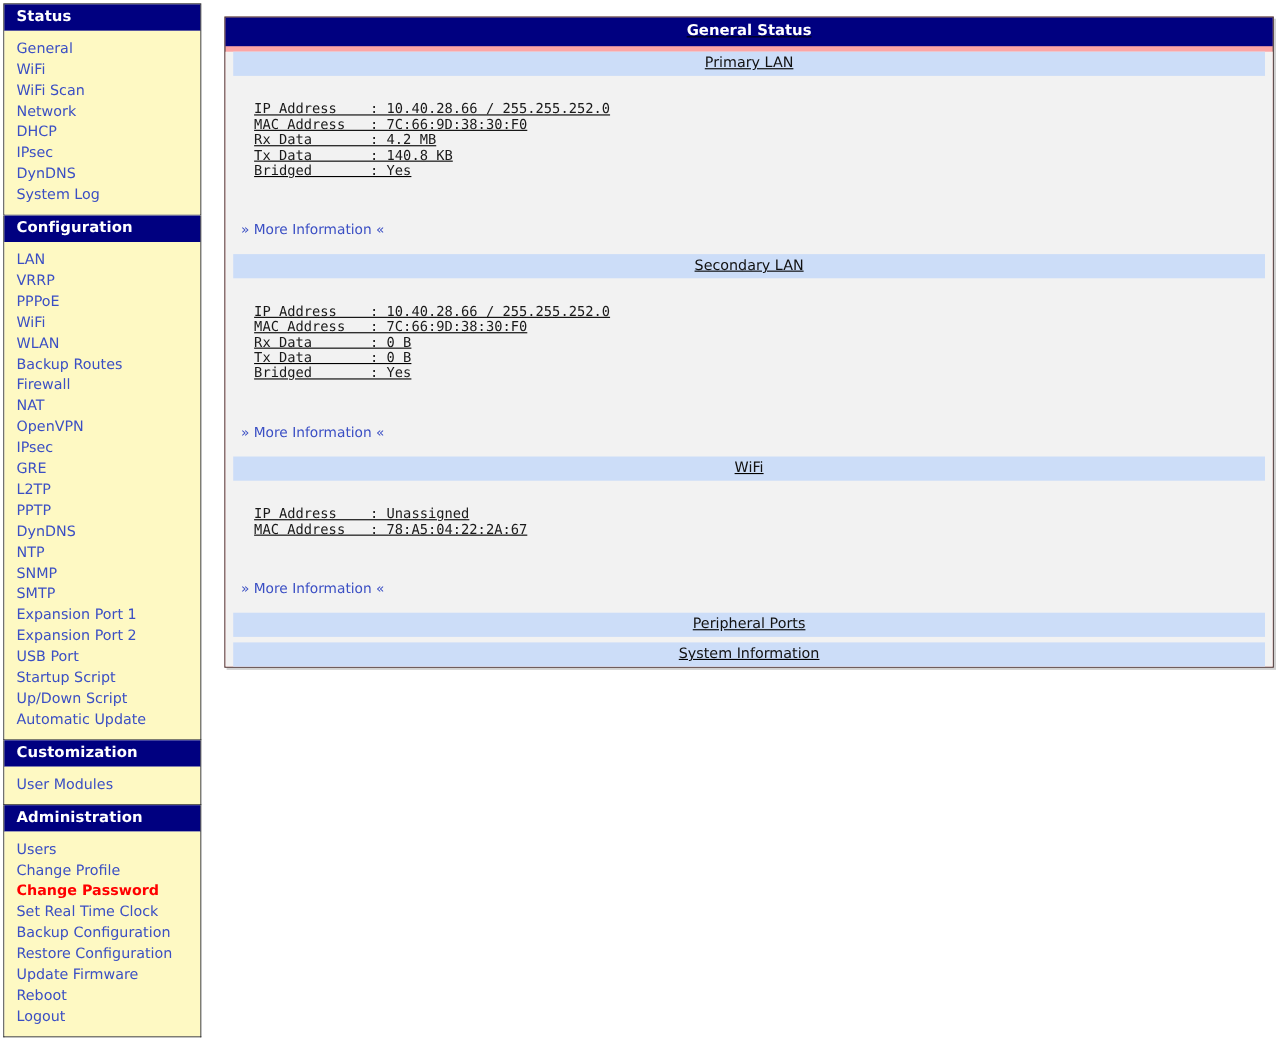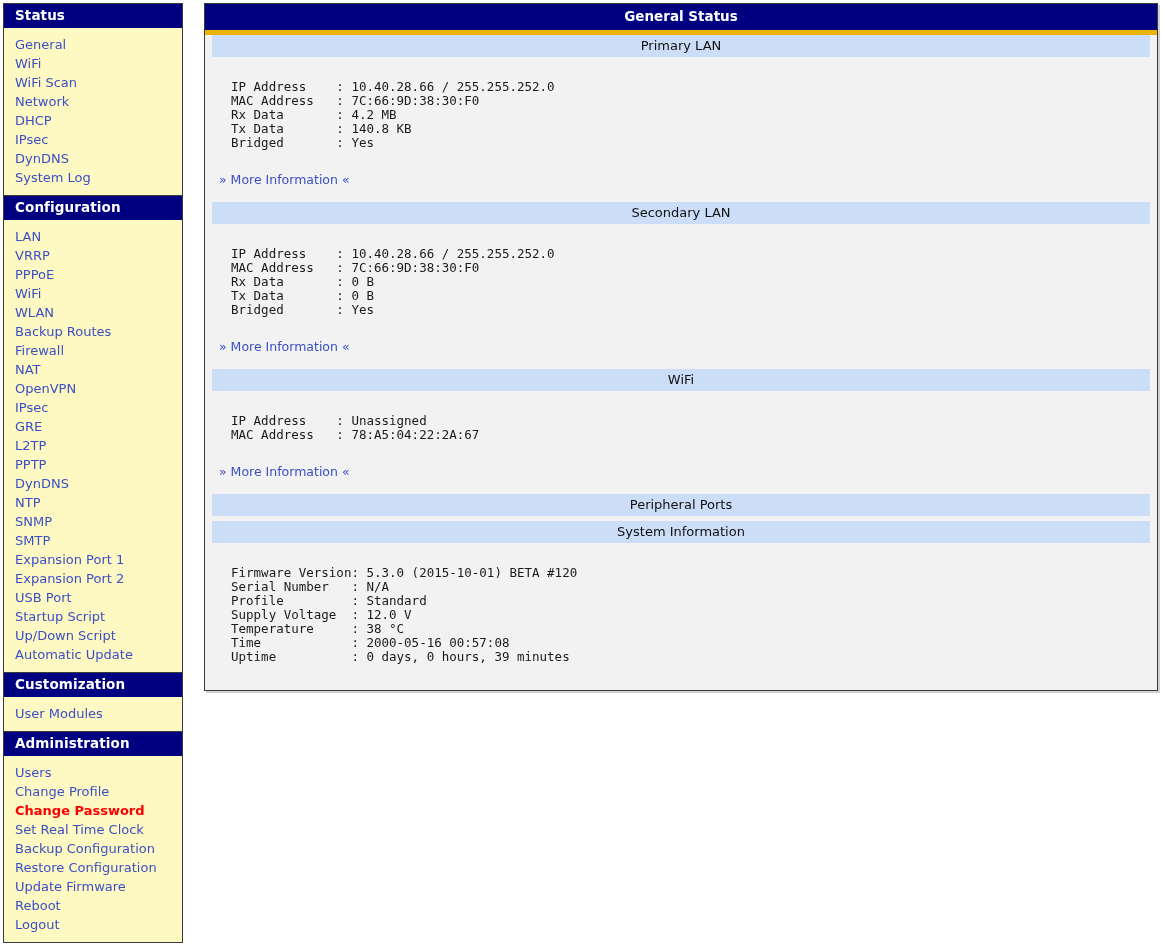--- a/index.html
+++ b/index.html
@@ -63,25 +63,26 @@
   }
   .side-item.active {
     color: #ff0000;
     font-weight: bold;
   }
 
   
   #main {
     position: absolute;
     left: 204px;
-    top: 3px;
+    top: 15px;
     width: 952px;
     border: 1px solid #3a3a3a;
-    background: #eab308;
+    background: #fca5a5;
     box-shadow: 2px 2px 0 0 rgba(0,0,0,0.18);
+    text-decoration: underline;
   }
   #main-title {
     background: #000080;
     color: #ffffff;
     font-weight: bold;
     font-size: 13.5px;
     text-align: center;
     padding: 5px 0 6px 0;
     line-height: 15px;
   }
@@ -103,21 +104,21 @@
     padding: 11px 0 10px 14px;
     font-family: "DejaVu Sans Mono", "Liberation Mono", monospace;
     font-size: 12.5px;
     line-height: 14px;
     color: #1a1a1a;
     white-space: pre;
   }
   .sec-body .rows { margin: 12px; }
   .more-link {
     display: inline-block;
-    margin-top: 11px;
+    margin-top: 28px;
     color: #3b4fc4;
     font-family: "DejaVu Sans", "Liberation Sans", sans-serif;
     font-size: 12.5px;
     text-decoration: none;
     cursor: pointer;
   }
   .sec-spacer { height: 4px; }
 </style>
 </head>
 <body>
@@ -201,23 +202,16 @@
         <div class="sec-body"><div class="rows">IP Address    : 10.40.28.66 / 255.255.252.0
 MAC Address   : 7C:66:9D:38:30:F0
 Rx Data       : 0 B
 Tx Data       : 0 B
 Bridged       : Yes</div><a class="more-link">» More Information «</a></div>
         <div class="sec-head">WiFi</div>
         <div class="sec-body"><div class="rows">IP Address    : Unassigned
 MAC Address   : 78:A5:04:22:2A:67</div><a class="more-link">» More Information «</a></div>
         <div class="sec-head">Peripheral Ports</div>
         <div class="sec-head">System Information</div>
-        <div class="sec-body"><div class="rows">Firmware Version: 5.3.0 (2015-10-01) BETA #120
-Serial Number   : N/A
-Profile         : Standard
-Supply Voltage  : 12.0 V
-Temperature     : 38 °C
-Time            : 2000-05-16 00:57:08
-Uptime          : 0 days, 0 hours, 39 minutes</div><div class="sec-spacer"></div></div>
       </div>
   </div>
 
 </div>
 
 </body></html>

